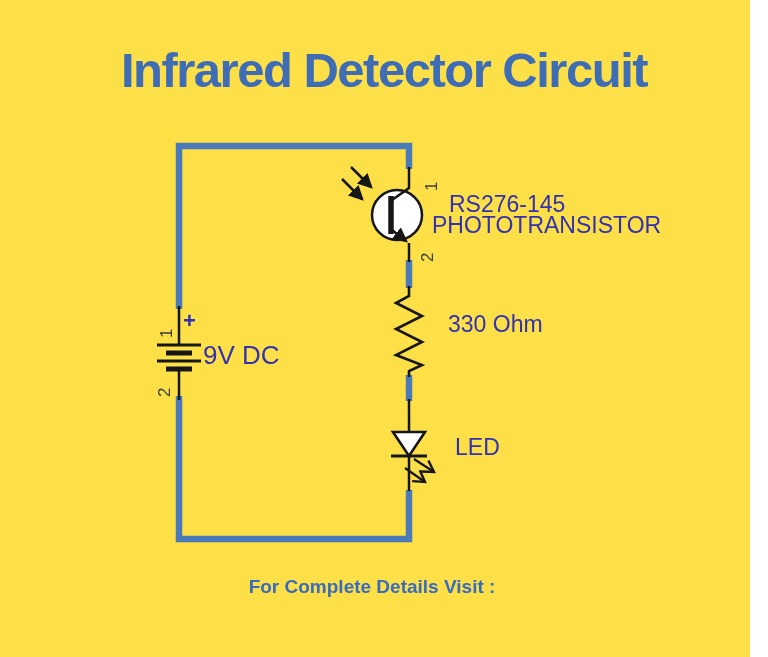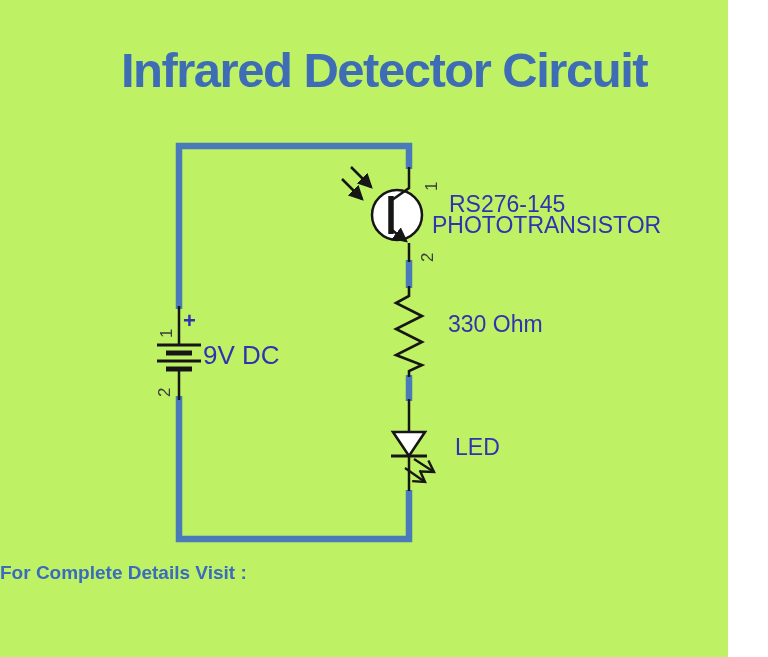--- a/index.html
+++ b/index.html
@@ -1,22 +1,23 @@
 <!DOCTYPE html>
 <html><head>
 <meta charset="utf-8">
 <style>
   html, body { margin: 0; padding: 0; background: #ffffff; }
   .page {
     position: relative;
     width: 728px;
     height: 657px;
-    background: #bef264;
+    background: #fde047;
     overflow: hidden;
     font-family: "Liberation Sans", sans-serif;
+    padding-left: 22px;
   }
   .title {
     position: absolute;
     top: 42px;
     left: 0;
     width: 768px;
     margin: 0;
     text-align: center;
     font-family: "Liberation Sans", sans-serif;
     font-weight: bold;
@@ -31,24 +32,24 @@
   }
   .circuit-svg text {
     font-family: "Liberation Sans", sans-serif;
   }
   .label-text { font-size: 23px; }
   .battery-value-text { font-size: 26px; }
   .pin-text { font-size: 17px; }
   .plus-text { font-size: 22px; font-weight: bold; }
   .footer {
     position: absolute;
-    top: 560px;
+    top: 574px;
     left: 0;
     width: 744px;
-    text-align: left;
+    text-align: center;
   }
   .footer-tagline {
     font-size: 19px;
     font-weight: bold;
     color: #3a6bbd;
     line-height: 26px;
   }
   .footer-url {
     font-size: 28px;
     font-weight: bold;

